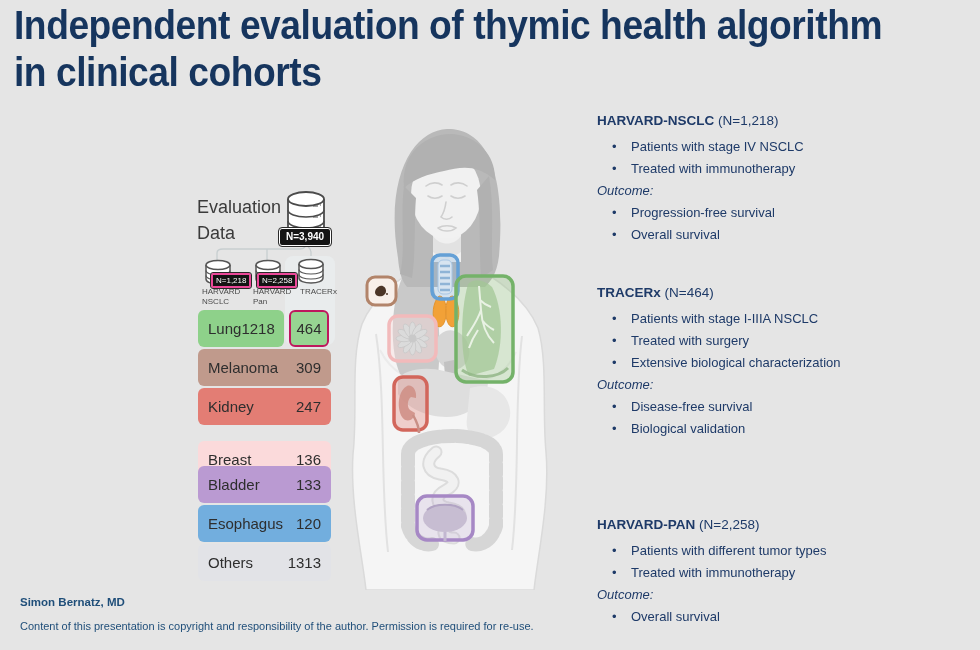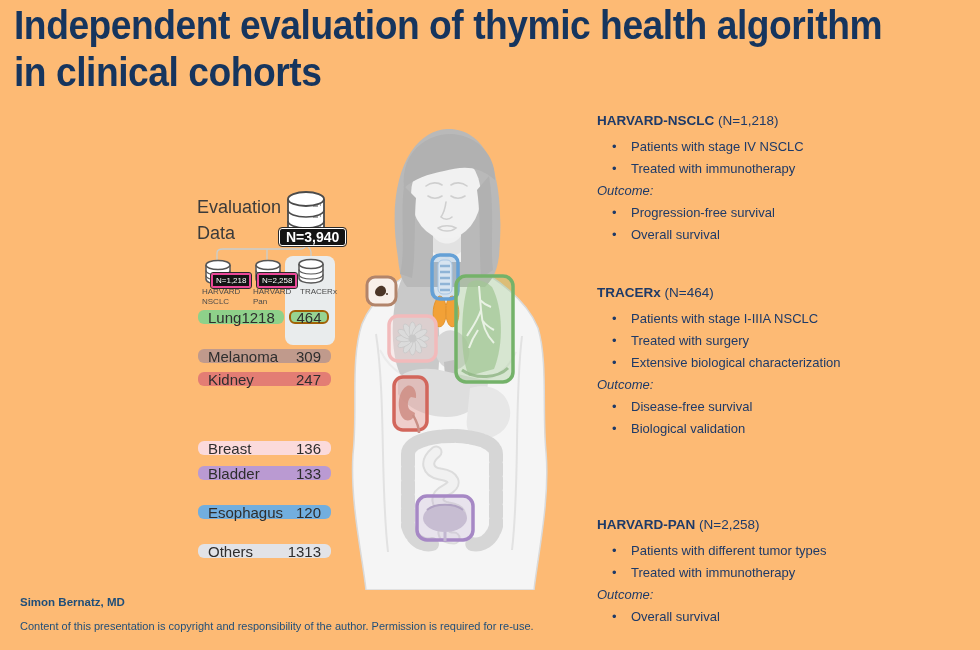--- a/index.html
+++ b/index.html
@@ -1,42 +1,42 @@
 <!DOCTYPE html>
 <html><head>
 <meta charset="utf-8">
 <style>
   html,body{margin:0;padding:0;background:#ffffff;}
-  .slide{position:relative;width:980px;height:650px;background:#fdba74;overflow:hidden;
+  .slide{position:relative;width:980px;height:650px;background:#e5e5e5;overflow:hidden;
          font-family:"Liberation Sans", sans-serif;}
 
   
   .title{position:absolute;left:14px;top:2px;color:#16355e;font-weight:bold;
          font-size:40px;line-height:47px;letter-spacing:-0.5px;white-space:nowrap;
          transform:scaleX(0.93);transform-origin:0 0;}
 
   
   .eval-label{position:absolute;left:197px;top:194px;font-size:18px;line-height:26px;color:#3b3b3b;}
   .db-big{position:absolute;left:284px;top:190px;}
   .db-small{position:absolute;}
   .badge{position:absolute;background:#141414;color:#ffffff;border:2px solid #ec4899;
          outline:1px solid #2a2a2a;border-radius:2px;font-size:8px;line-height:11px;
          padding:0 3px;white-space:nowrap;}
-  .badge-total{font-size:14px;font-weight:bold;line-height:14px;padding:1px 6px;
+  .badge-total{font-size:10px;font-weight:bold;line-height:14px;padding:1px 6px;
                border:1.5px solid #ffffff;border-radius:3px;}
   .db-label{position:absolute;font-size:8px;line-height:10px;color:#4a4a4a;}
   .tracerx-panel{position:absolute;left:285px;top:256px;width:50px;height:89px;
                  background:#e9eced;border-radius:8px;}
   .bracket{position:absolute;left:190px;top:238px;}
 
   
-  .t-row{position:absolute;left:198px;height:14px;border-radius:6px;box-sizing:border-box;
+  .t-row{position:absolute;left:198px;height:37px;border-radius:6px;box-sizing:border-box;
          display:flex;align-items:center;justify-content:space-between;padding:0 10px;
          font-size:15px;color:#2e2e2e;}
-  .t-row-464{justify-content:center;border:2px solid #a16207;padding:4px 4px;align-items:center;}
+  .t-row-464{justify-content:center;border:2px solid #be185d;padding:4px 4px;align-items:center;}
 
   
   .body-figure{position:absolute;left:340px;top:110px;}
 
   
   .cohort{position:absolute;left:597px;width:380px;color:#1e3a68;}
   .cohort-h{font-size:13.5px;line-height:17px;margin-bottom:10px;}
   .cohort-h .c-name{font-weight:bold;}
   .c-li{position:relative;padding-left:34px;font-size:13px;line-height:16px;margin-bottom:6px;}
   .c-li::before{content:"\2022";position:absolute;left:15px;top:0;}
@@ -110,21 +110,21 @@
     <span>Lung</span>
     <span>1218</span>
   </div>
   <div class="t-row t-row-464" style="top: 310px; left: 289px; width: 40px; background-color: rgb(151, 212, 146);">
     <span>464</span>
   </div>
   <div class="t-row" style="top: 349px; width: 133px; background-color: rgb(192, 154, 140);">
     <span>Melanoma</span>
     <span>309</span>
   </div>
-  <div class="t-row" style="top: 372px; width: 133px; background-color: rgb(227, 125, 116);">
+  <div class="t-row" style="top: 388px; width: 133px; background-color: rgb(227, 125, 116);">
     <span>Kidney</span>
     <span>247</span>
   </div>
   <div class="t-row" style="top: 441px; width: 133px; background-color: rgb(251, 218, 219);">
     <span>Breast</span>
     <span>136</span>
   </div>
   <div class="t-row" style="top: 466px; width: 133px; background-color: rgb(186, 154, 210);">
     <span>Bladder</span>
     <span>133</span>

